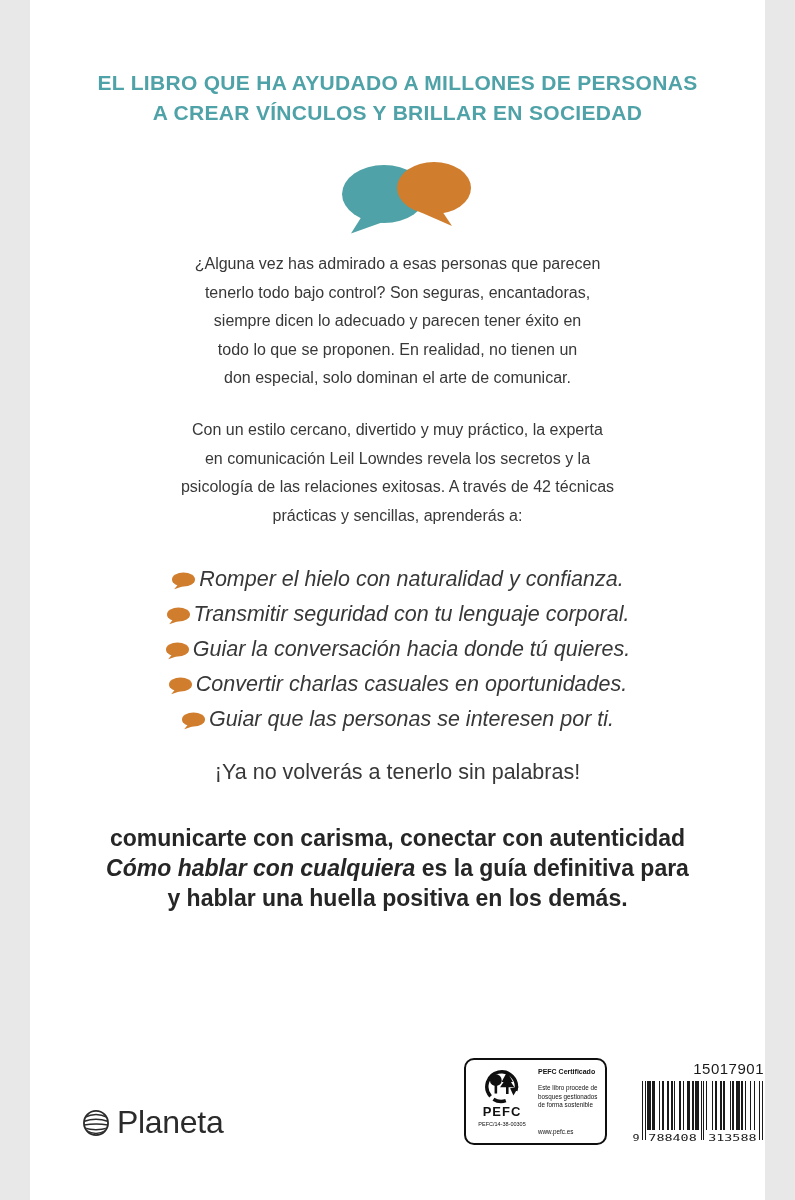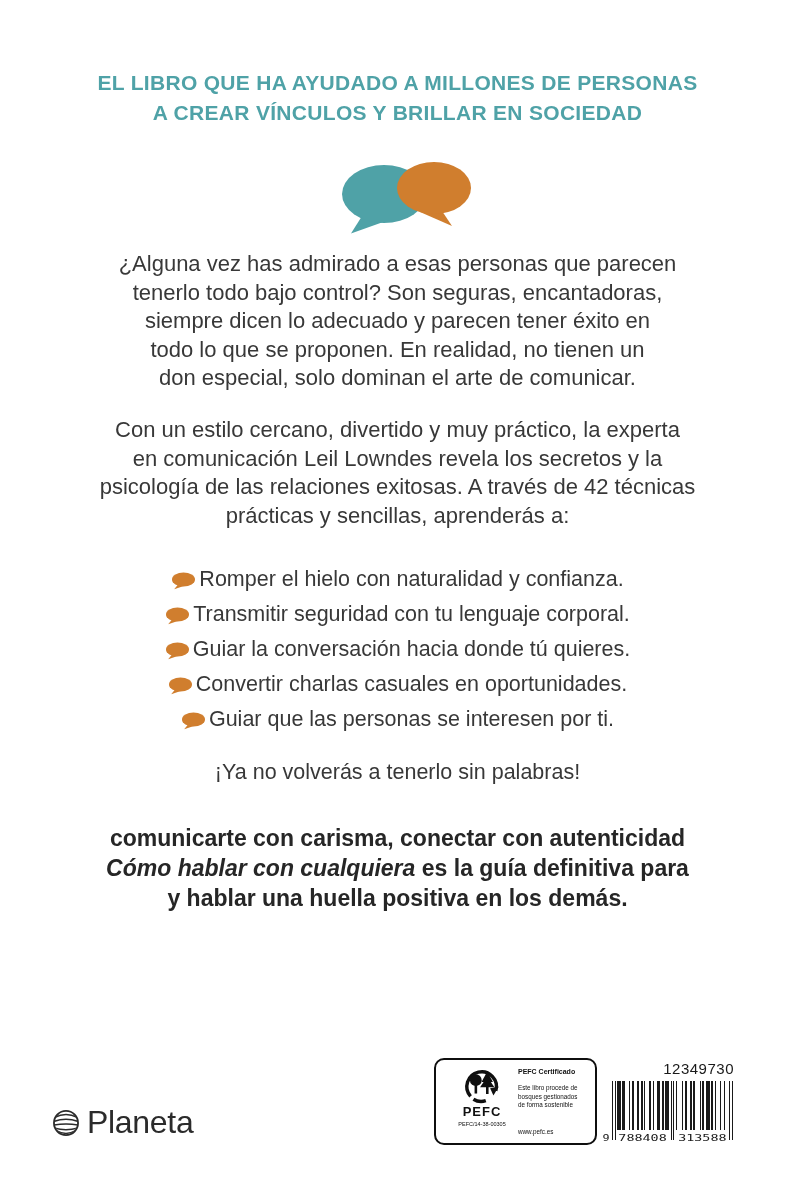--- a/index.html
+++ b/index.html
@@ -1,52 +1,52 @@
 <!DOCTYPE html>
 <html style="--teal: #4FA2A7; --orange: #D07E2E; --body_text: #383838; --heading_text: #262626;"><head>
 <meta charset="utf-8">
 <style>
   html,body{margin:0;padding:0;background:#e8e8e8;}
   .page{
-    position:relative;width:795px;height:1200px;background:#ffffff;
+    position:relative;width:735px;height:1200px;background:#ffffff;
     font-family:"Liberation Sans",sans-serif;overflow:hidden;margin:0 auto;
     color:var(--body_text,#383838);
   }
   .centered{left:0;right:0;text-align:center;position:absolute;}
   .prelines{white-space:pre-line;}
 
   .tagline{
     top:68px;font-size:21px;line-height:30px;font-weight:bold;
     color:var(--teal,#4FA2A7);letter-spacing:.3px;
   }
   .bubbles{position:absolute;top:158px;left:calc(50% + 10px);transform:translateX(-50%);}
   .fill-teal{fill:var(--teal,#4FA2A7);}
   .fill-orange{fill:var(--orange,#D07E2E);}
 
-  .bodypar{font-size:22px;line-height:28.5px;color:var(--body_text,#383838);}
+  .bodypar{font-size:16px;line-height:28.5px;color:var(--body_text,#383838);}
   .p1{top:250px;}
   .p2{top:416px;}
 
   .bullet-list{position:absolute;top:562px;left:0;right:0;}
-  .bullet-row{display:flex;justify-content:center;align-items:center;height:35px;gap:3px;}
+  .bullet-row{display:flex;justify-content:center;align-items:center;height:35px;gap:3px;font-style:italic;}
   .bullet-row svg{flex:0 0 auto;margin-top:2px;}
   .bullet-text{font-size:21.5px;color:var(--body_text,#383838);}
 
   .exclaim{top:758px;font-size:21.5px;}
 
   .closing{top:823px;font-size:23px;line-height:30px;font-weight:bold;color:var(--heading_text,#2A2A2A);}
   .closing .book-title{font-style:italic;}
 
   .planeta{position:absolute;left:52px;top:1104px;display:flex;align-items:center;gap:7px;}
   .planeta-word{font-size:32px;color:#2b2b2b;letter-spacing:-.3px;}
 
   .pefc-box{
     position:absolute;left:434px;top:1058px;width:129px;height:75px;
     border:2.5px solid #0f0f0f;border-radius:10px;background:#fff;
-    display:flex;padding:4px 15px;color:#111;
+    display:flex;padding:4px 5px;color:#111;
   }
   .pefc-left{width:62px;display:flex;flex-direction:column;align-items:center;}
   .pefc-label{font-size:13px;font-weight:bold;letter-spacing:1px;line-height:13px;margin-top:1px;}
   .pefc-license{font-size:5.5px;margin-top:2.5px;white-space:nowrap;}
   .pefc-right{flex:1;padding-left:5px;display:flex;flex-direction:column;}
   .pefc-title{font-size:7px;font-weight:bold;margin-top:4px;}
   .pefc-desc{font-size:6.3px;line-height:8.5px;margin-top:9px;}
   .pefc-url{font-size:6.3px;margin-top:auto;margin-bottom:4px;}
 
   .barcode-block{position:absolute;left:598px;top:1060px;width:140px;}
@@ -173,21 +173,21 @@
     <div class="pefc-right">
       <div class="pefc-title">PEFC Certificado</div>
       <div class="pefc-desc prelines">Este libro procede de
 bosques gestionados
 de forma sostenible</div>
       <div class="pefc-url">www.pefc.es</div>
     </div>
   </div>
 
   <div class="barcode-block">
-    <div class="barcode-number">12349730</div>
+    <div class="barcode-number">15017901</div>
     <svg width="140" height="62" viewBox="0 0 110 60" preserveAspectRatio="none" shape-rendering="crispEdges">
       <g fill="#1a1a1a" id="ean-bars">
           <rect x="11" y="0" width="1" height="57"></rect>
           <rect x="13" y="0" width="1" height="57"></rect>
           <rect x="15" y="0" width="1" height="47"></rect>
           <rect x="16" y="0" width="1" height="47"></rect>
           <rect x="17" y="0" width="1" height="47"></rect>
           <rect x="19" y="0" width="1" height="47"></rect>
           <rect x="20" y="0" width="1" height="47"></rect>
           <rect x="24" y="0" width="1" height="47"></rect>

